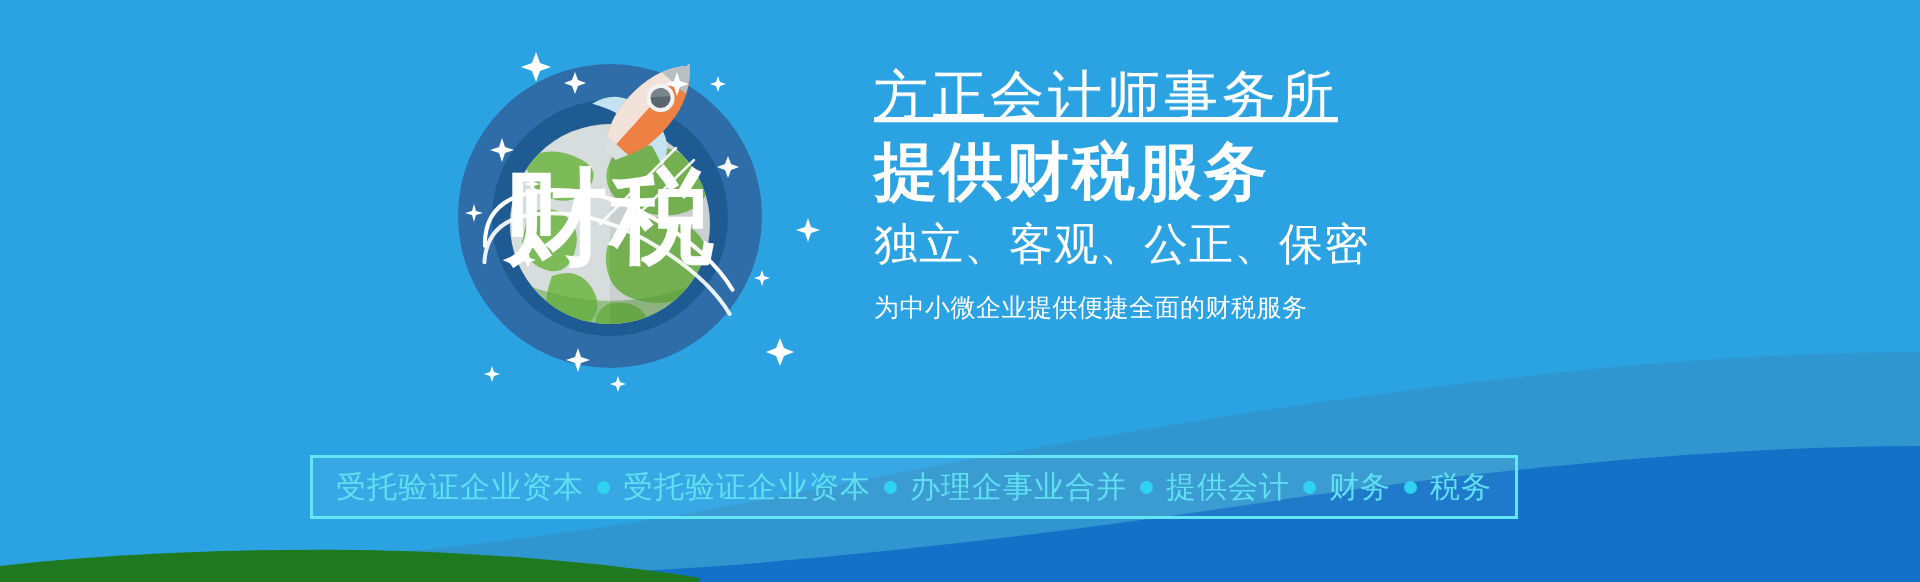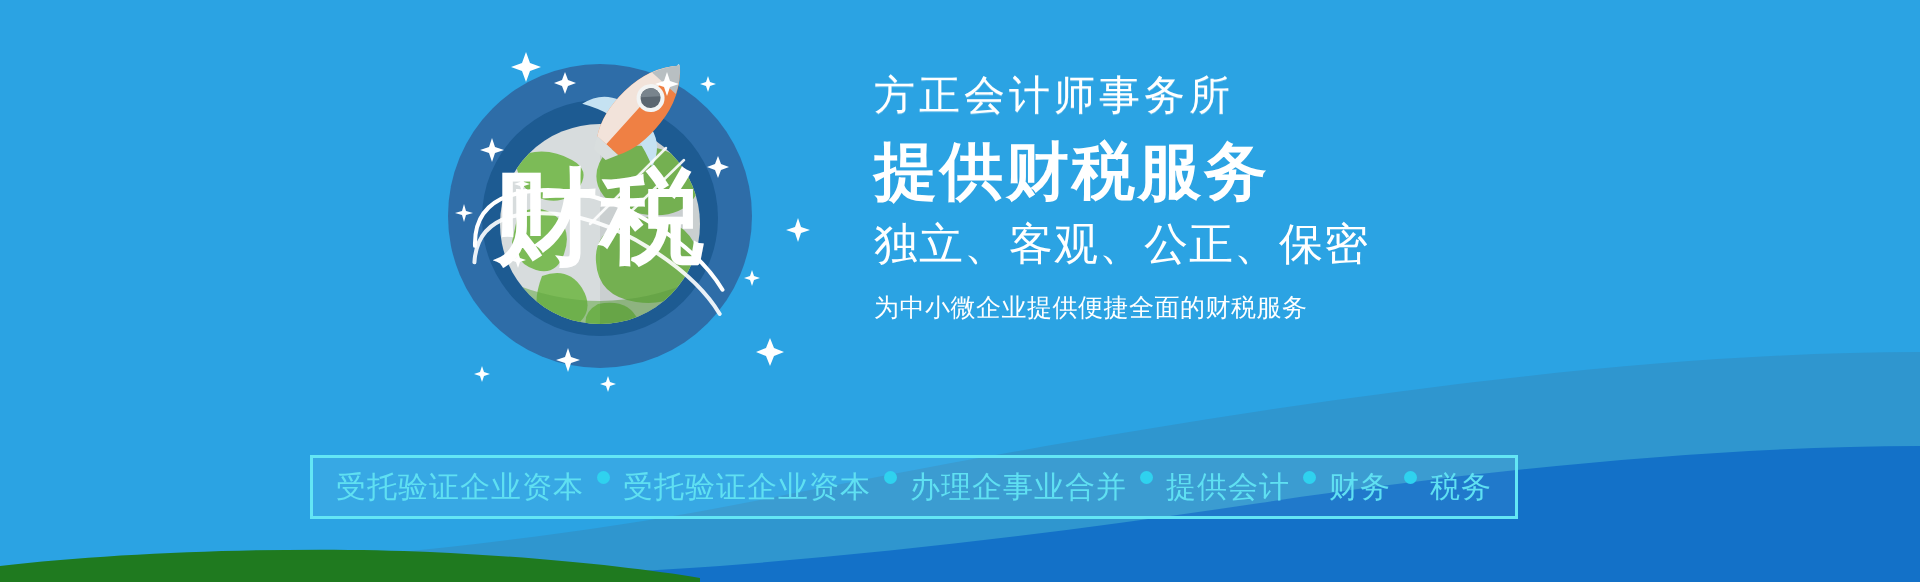--- a/index.html
+++ b/index.html
@@ -9,31 +9,32 @@
     background:#2ba3e3;
   }
   #banner{
     position:relative;width:1920px;height:582px;overflow:hidden;
     background:#2ba3e3;
   }
   
   .bg-layer{position:absolute;inset:0;width:1920px;height:582px;}
   
   #logo-badge{
-    position:absolute;left:422px;top:28px;width:392px;height:368px;text-align:right;
+    position:absolute;left:432px;top:28px;width:392px;height:368px;text-align:right;
   }
   
   #copy{
     position:absolute;left:874px;top:60px;width:620px;
     color:#ffffff;
   }
   .line1{
-    font-size:41px;line-height:70px;font-weight:300;
+    font-size:54px;line-height:70px;font-weight:300;
     letter-spacing:4px;white-space:nowrap;
     text-shadow:0 1px 0 rgba(255,255,255,.25);
+    text-decoration:underline;
   }
   .line2{
     font-size:63px;line-height:78px;font-weight:700;
     letter-spacing:3px;white-space:nowrap;margin-top:2px;
   }
   .line3{
     font-size:44px;line-height:52px;font-weight:300;
     letter-spacing:1px;white-space:nowrap;margin-top:8px;
   }
   .line4{
@@ -42,21 +43,21 @@
   }
   
   #services-bar{
     position:absolute;left:310px;top:455px;width:1208px;height:64px;
     box-sizing:border-box;
     border:3px solid #63e6f5;
     background:rgba(255,255,255,0.06);
     display:flex;align-items:center;justify-content:center;
   }
   #services-list{
-    display:flex;gap:0px;white-space:nowrap;
+    display:flex;align-items:center;gap:0px;white-space:nowrap;
   }
   .svc-item{
     color:#5fe0f2;font-size:30px;font-weight:300;letter-spacing:1px;
     line-height:32px;
   }
   .svc-dot{
     display:inline-block;width:13px;height:13px;border-radius:50%;
     background:#2fd2ef;margin:0 13px;flex:none;
   }
 </style>

